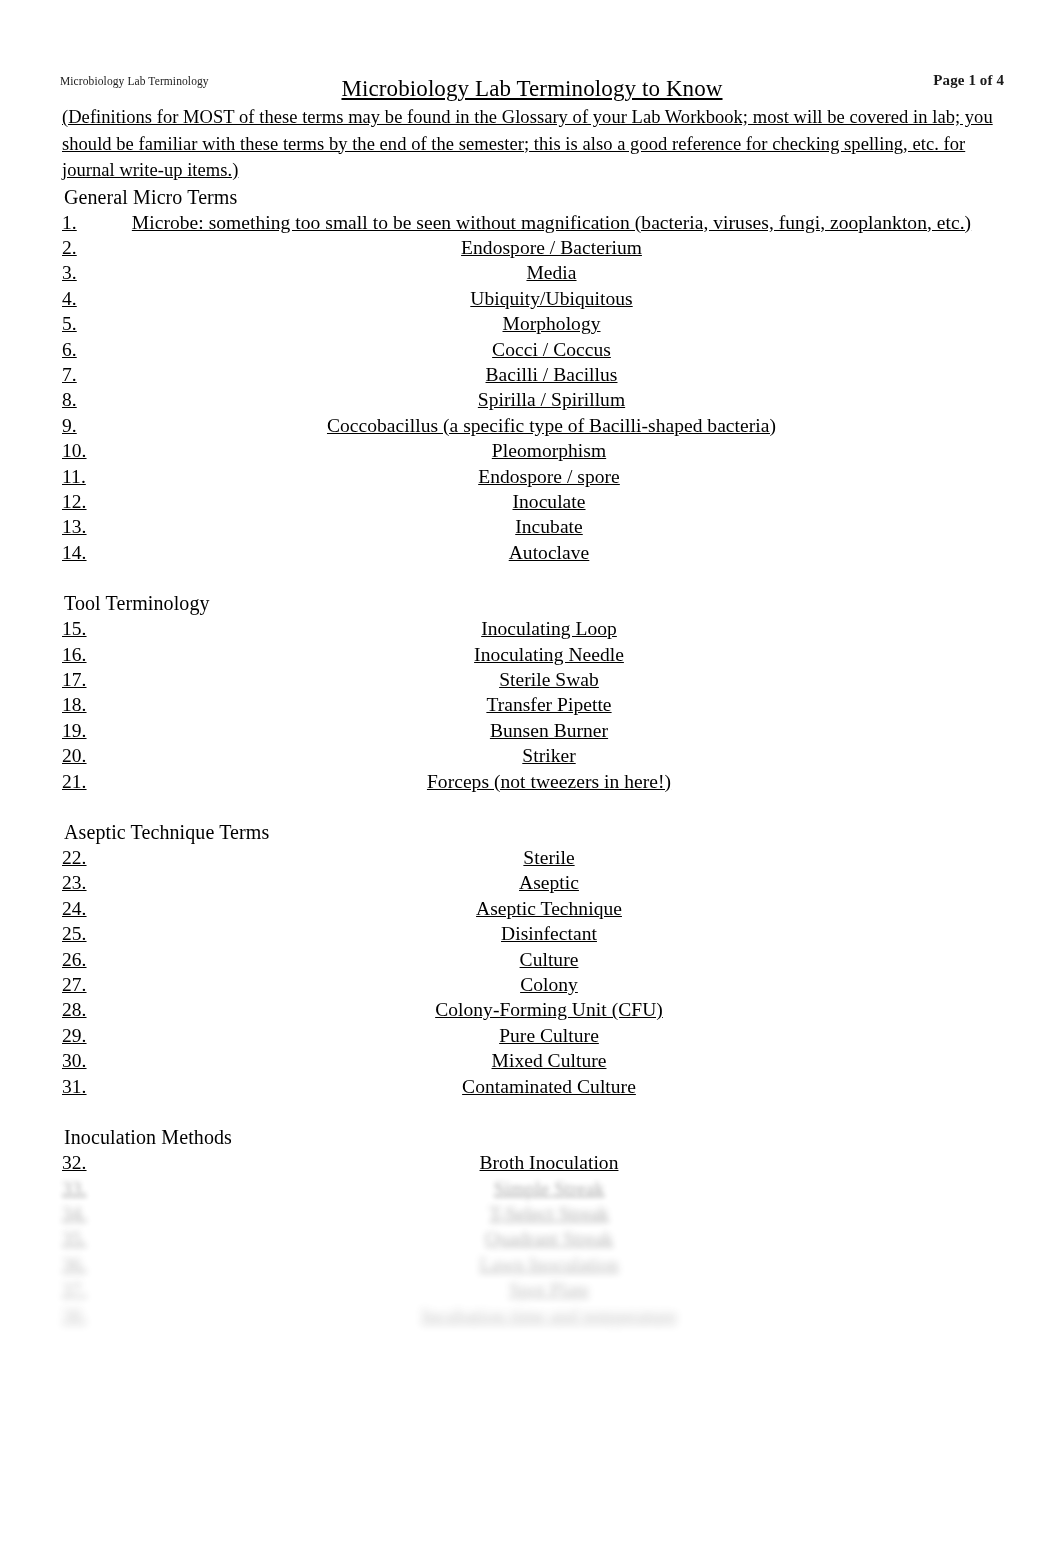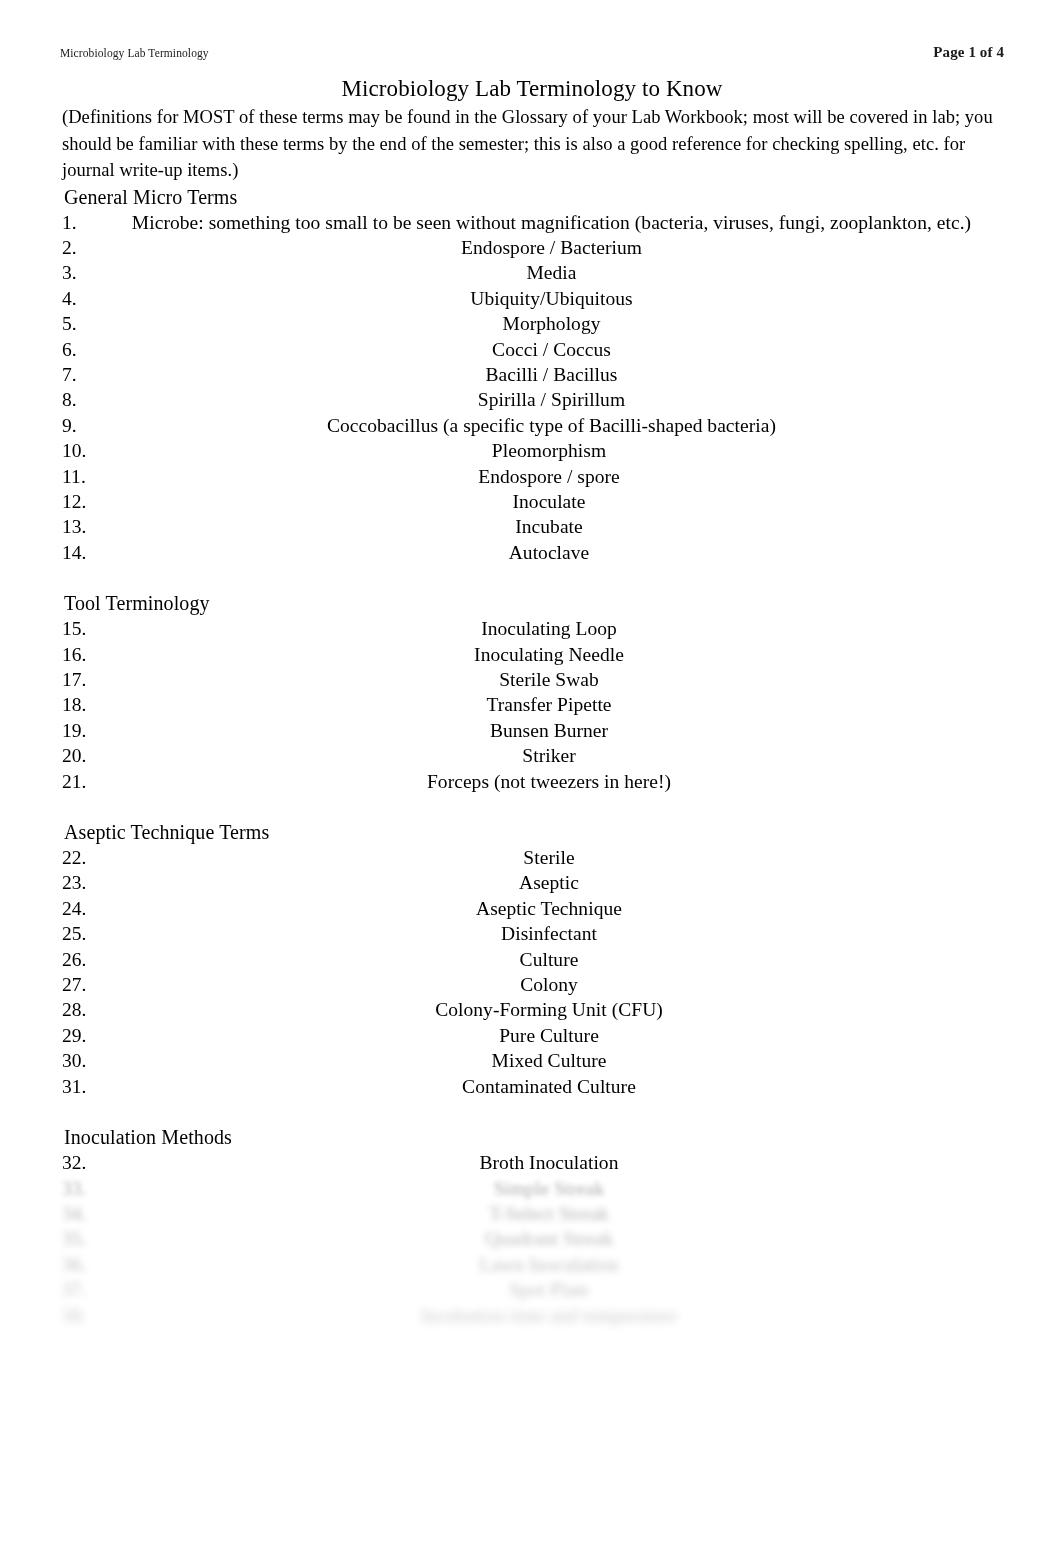--- a/index.html
+++ b/index.html
@@ -18,40 +18,41 @@
     width: 1062px;
     height: 1561px;
     background: #ffffff;
     overflow: hidden;
     box-sizing: border-box;
   }
 
   
   .running-header {
     position: absolute;
-    top: 44px;
+    top: 72px;
     left: 60px;
     right: 58px;
     height: 18px;
     display: flex;
     justify-content: space-between;
     align-items: baseline;
     font-size: 11.5px;
     letter-spacing: 0.1px;
     color: #1a1a1a;
   }
   .running-header .hdr-left { font-weight: 400; }
   .running-header .hdr-right { font-weight: 700; font-size: 15px; }
 
   
   .doc-body {
     position: absolute;
     top: 76px;
     left: 62px;
     width: 940px;
+    text-decoration: underline;
   }
 
   .doc-title {
     text-align: center;
     font-size: 23px;
     line-height: 26px;
     font-weight: 400;
     margin: 0 0 2px 0;
     letter-spacing: 0.1px;
   }

